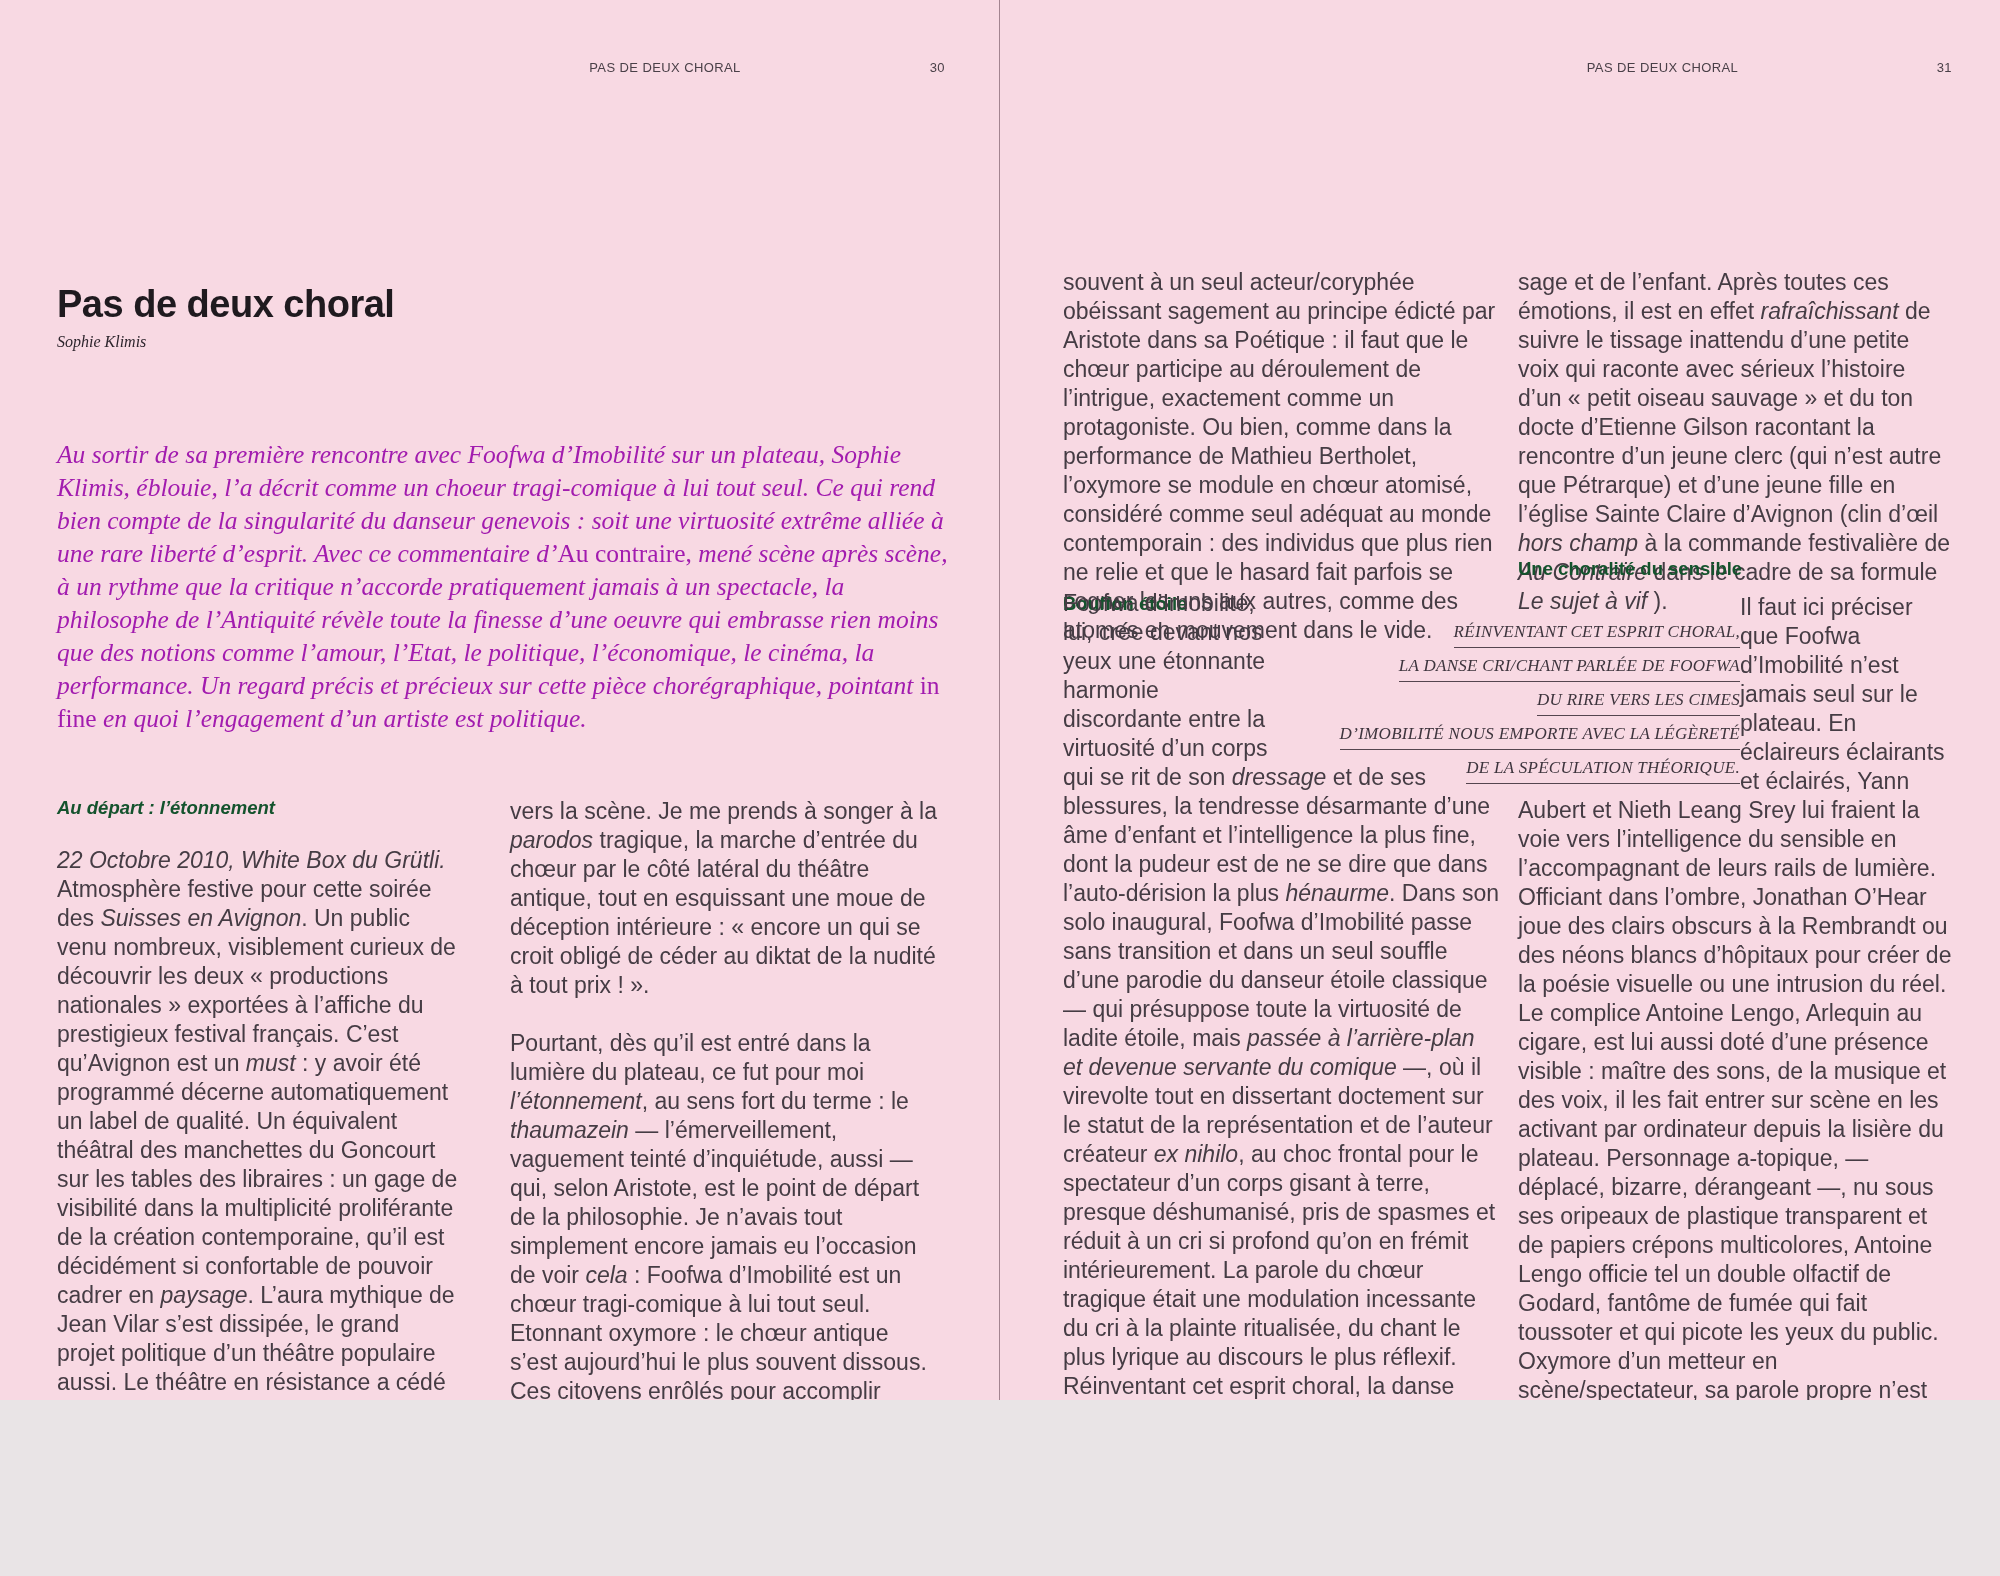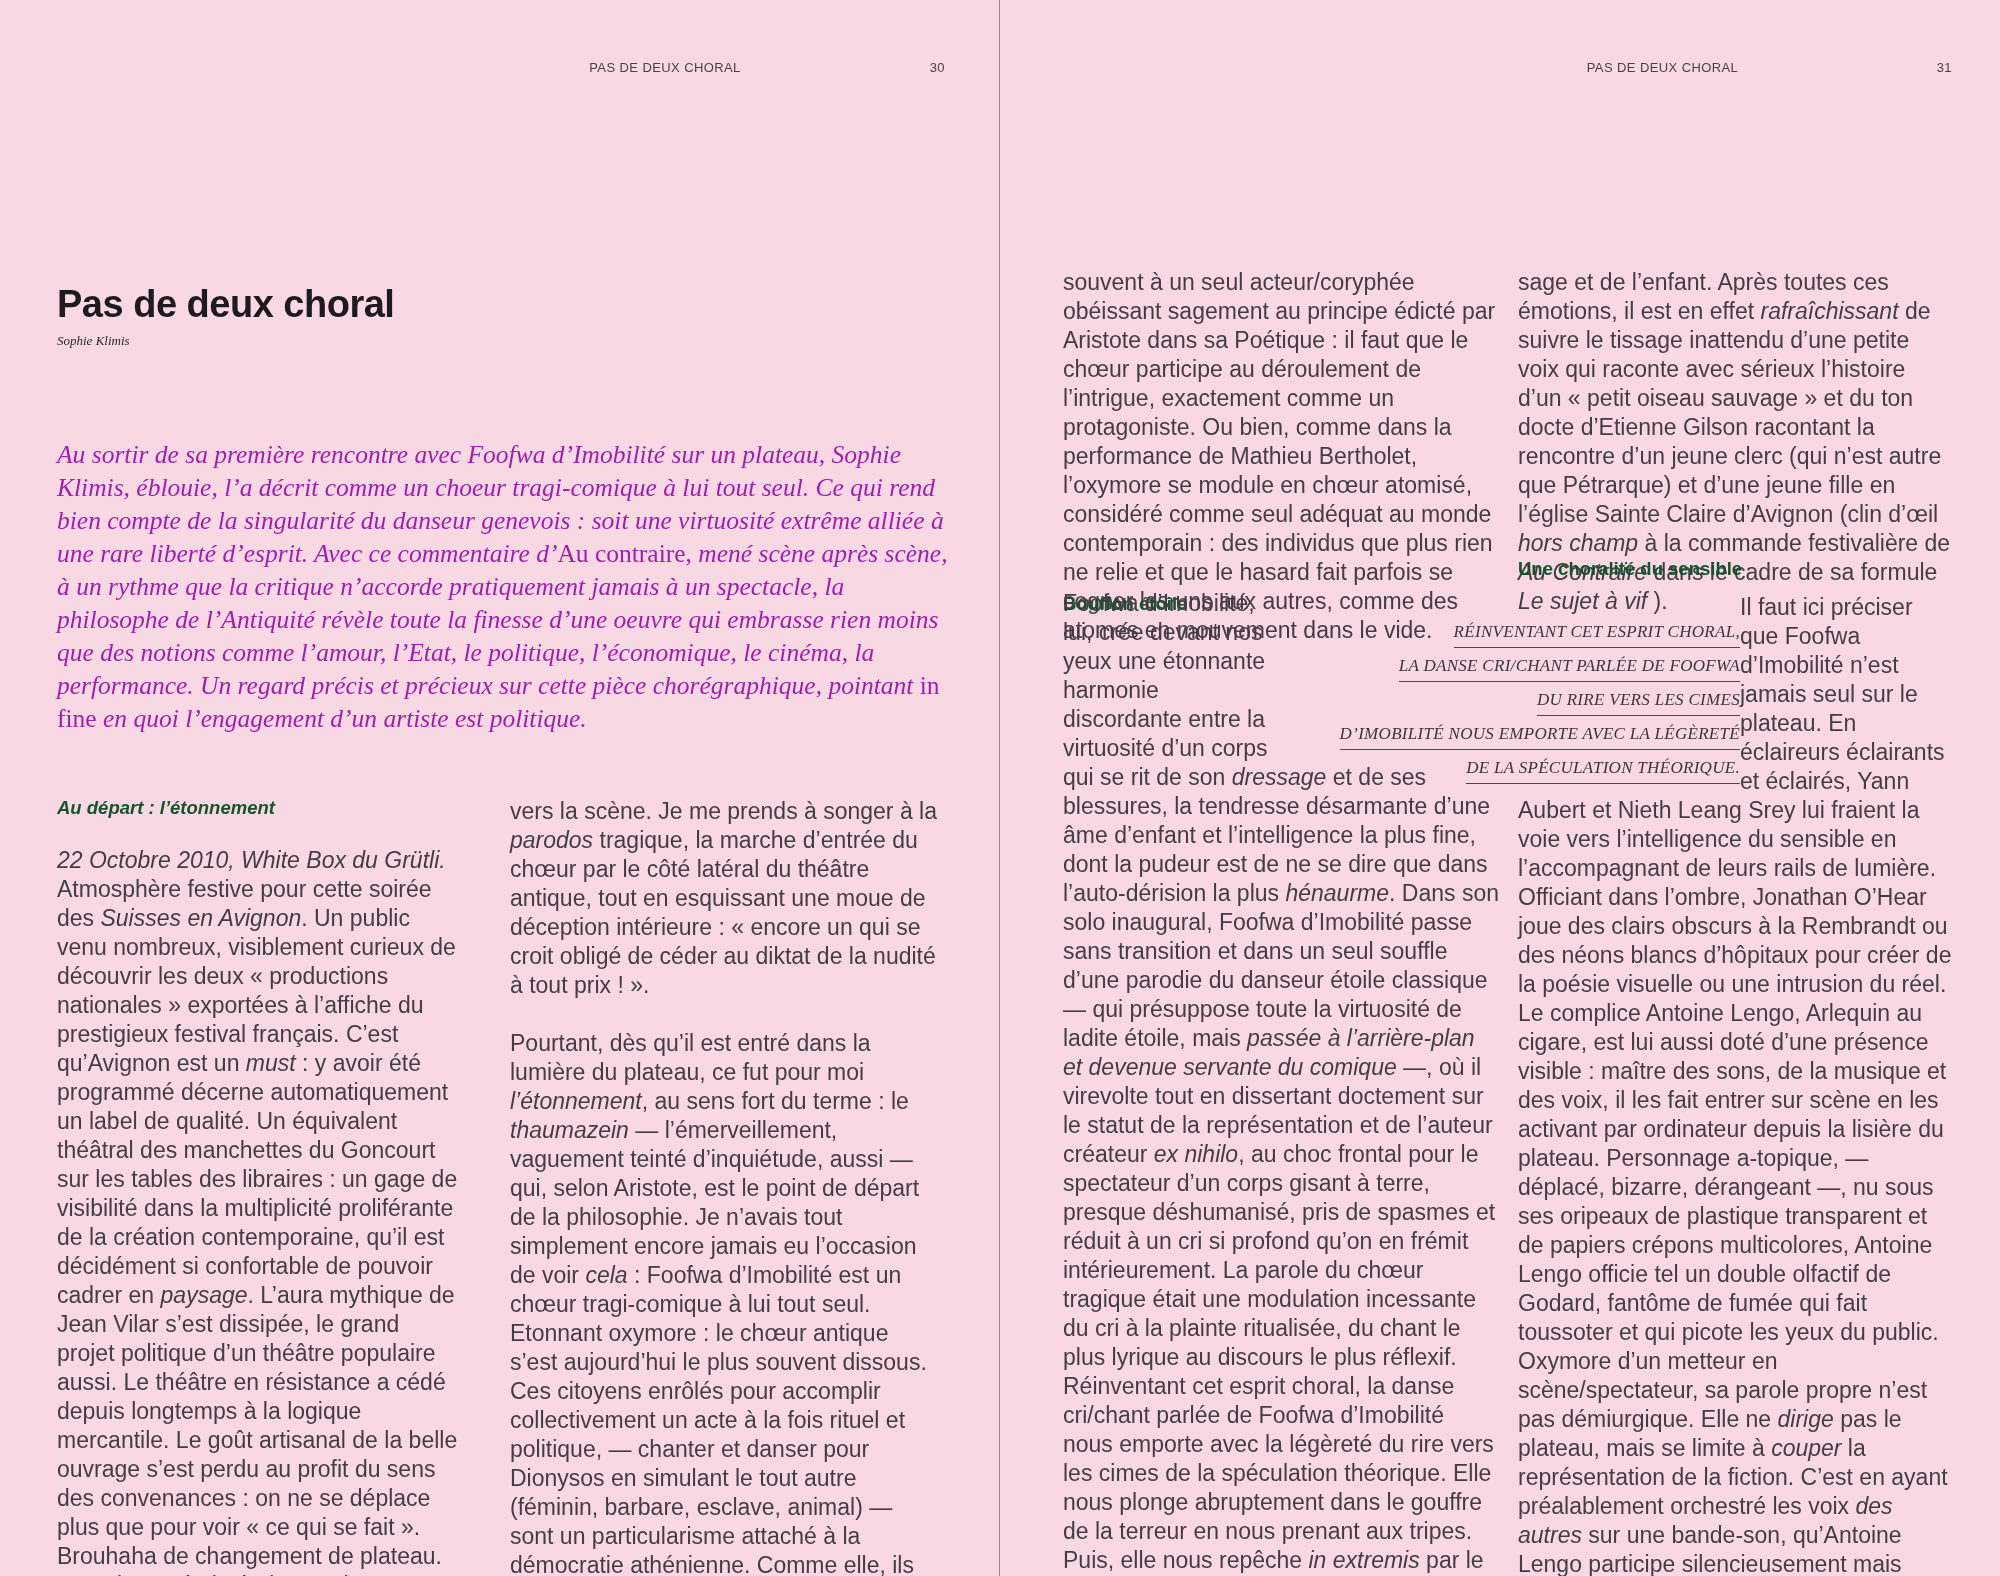--- a/index.html
+++ b/index.html
@@ -1,36 +1,36 @@
 <!DOCTYPE html>
 <html><head>
 <meta charset="utf-8">
 <style>
   html,body{margin:0;padding:0;background:#e9e4e6;}
   #canvas{
-    position:relative;width:2000px;height:1576px;overflow:hidden;
+    position:relative;width:2000px;height:1400px;overflow:hidden;
     background:#f8d9e3;
     font-family:"Liberation Sans",sans-serif;
     color:#453c44;
     -webkit-font-smoothing:antialiased;
   }
   .divider{position:absolute;left:999px;top:0;width:1px;height:1576px;background:rgba(92,62,76,.55);}
   .running{position:absolute;top:60px;font-size:13px;letter-spacing:.4px;color:#4a4048;}
   .running.title-l{left:555px;width:220px;text-align:center;}
   .running.num-30{left:890px;width:55px;text-align:right;}
   .running.title-r{left:1550px;width:225px;text-align:center;}
   .running.num-31{left:1900px;width:52px;text-align:right;}
 
   .article-title{
     position:absolute;left:57px;top:258px;
     font-size:38px;font-weight:bold;letter-spacing:-.5px;color:#1f1a1f;
   }
   .author{
     position:absolute;left:57px;top:333px;
-    font-family:"Liberation Serif",serif;font-style:italic;font-size:13px;color:#2e252d;
+    font-family:"Liberation Serif",serif;font-style:italic;font-size:16px;color:#2e252d;
   }
   .intro{
     position:absolute;left:57px;top:438px;width:902px;
     font-family:"Liberation Serif",serif;font-style:italic;
     font-size:25.5px;line-height:33px;color:#a21caf;
   }
   .sec-heading{
     font-size:18.5px;font-weight:bold;color:#14532d;
   }
   .sec-heading.italic{font-style:italic;}

